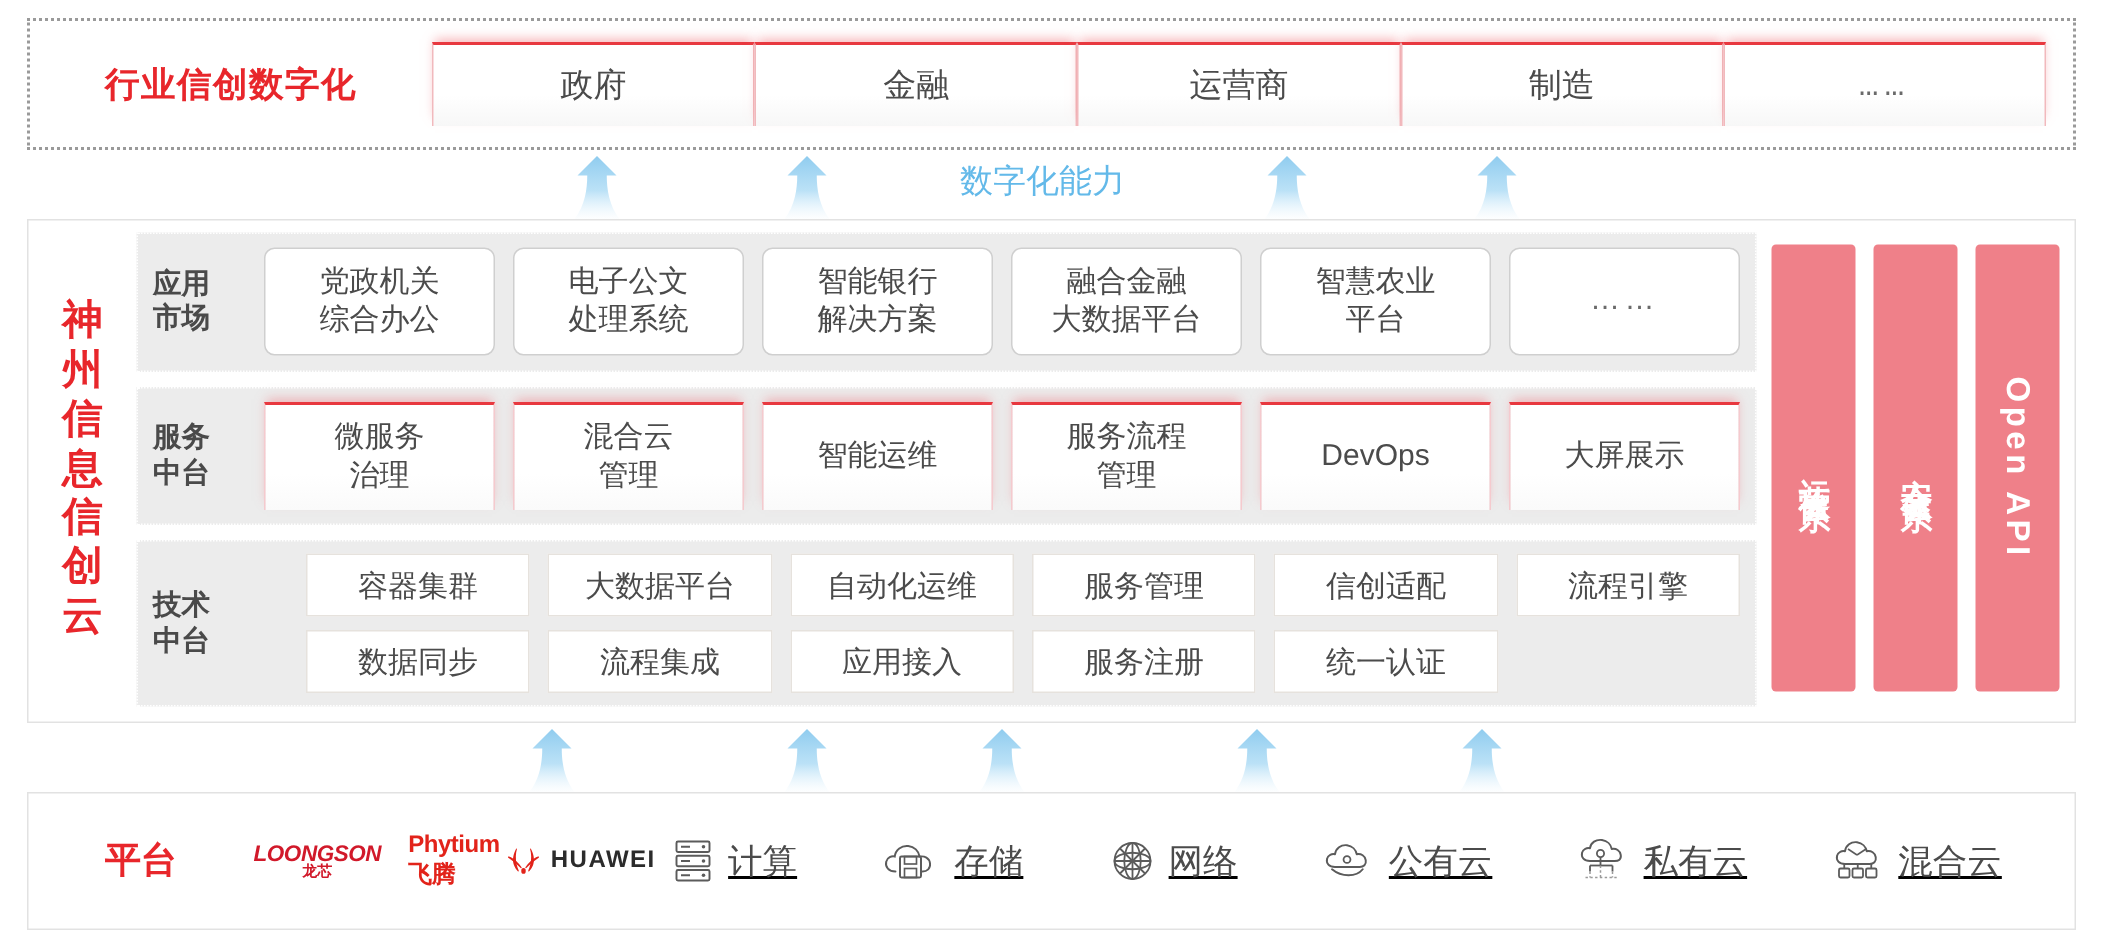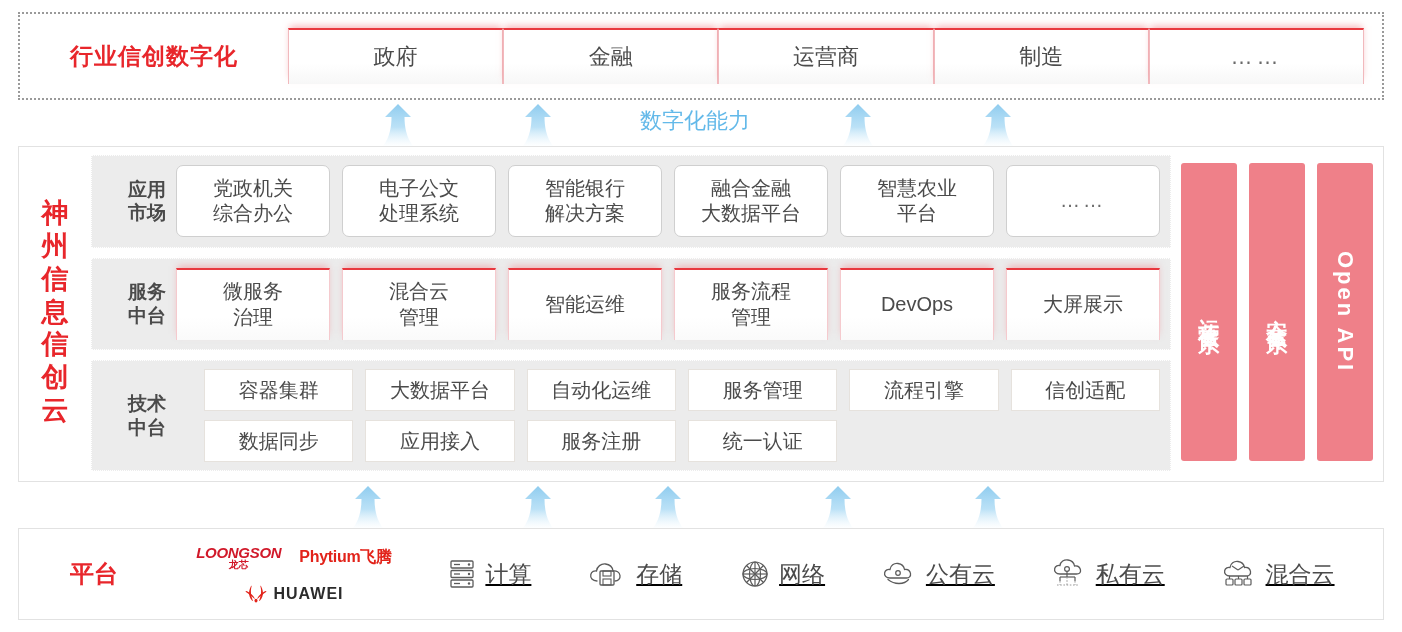--- a/index.html
+++ b/index.html
@@ -21,21 +21,21 @@
   }
   .industry-title {
     width: 268px;
     text-align: center;
     color: #E8262B;
     font-size: 23px;
     font-weight: bold;
     letter-spacing: 1px;
   }
   .industry-cards {
-    flex: 1; display: flex; padding-right: 18px;
+    flex: 1; display: flex; padding-right: 18px; font-family: Liberation Mono, monospace;
   }
   .ind-card {
     flex: 1; height: 56px;
     position: relative;
     background: linear-gradient(to bottom, #ffffff 0%, #ffffff 62%, #f7f7f7 100%);
     border-top: 2px solid #E8383F;
     border-left: 1px solid #f1b9bd;
     border-right: 1px solid #f1b9bd;
     border-bottom: none;
     display: flex; align-items: center; justify-content: center;
@@ -85,21 +85,21 @@
 
   .band {
     background: #ECECEC;
     border: 1px dotted #ffffff;
     display: flex; align-items: center;
     padding: 8px 10px;
     gap: 10px;
   }
   .band-label {
     width: 64px; flex: none;
-    text-align: right;
+    text-align: left;
     font-size: 19px; font-weight: bold; color: #4a4a4a;
     line-height: 1.25;
   }
   .band-items { flex: 1; display: flex; gap: 12px; }
 
   
   .app-card {
     flex: 1; height: 72px;
     background: #ffffff;
     border: 1px solid #cfcfcf;
@@ -169,21 +169,21 @@
     background: #ffffff;
     display: flex; align-items: center;
   }
   .resource-title {
     width: 150px; text-align: center;
     color: #E8262B; font-size: 24px; font-weight: bold;
     line-height: 1.25;
   }
   .logos {
     width: 250px;
-    display: flex; flex-direction: column; align-items: center; gap: 15px;
+    display: flex; flex-direction: row; align-items: center; gap: 5px;
   }
   .logo-row { display: flex; align-items: center; gap: 18px; }
   .loongson { display: flex; flex-direction: column; align-items: center; line-height: 1; }
   .loongson .l1 {
     font-size: 15px; font-weight: bold; color: #D1192A;
     font-style: italic; letter-spacing: -0.3px;
   }
   .loongson .l2 { font-size: 10px; color: #D1192A; font-weight: bold; }
   .phytium {
     font-size: 16px; font-weight: bold; color: #E2231A; letter-spacing: -0.3px;
@@ -364,23 +364,24 @@
         <div class="band" style="height:112px;">
           <div class="band-label">
             <div>技术</div>
             <div>中台</div>
           </div>
           <div class="tech-grid">
             <div class="tech-card">容器集群</div>
             <div class="tech-card">大数据平台</div>
             <div class="tech-card">自动化运维</div>
             <div class="tech-card">服务管理</div>
+            <div class="tech-card">信创适配</div>
             <div class="tech-card">流程引擎</div>
-            <div class="tech-card">信创适配</div>
             <div class="tech-card">数据同步</div>
+            <div class="tech-card">流程集成</div>
             <div class="tech-card">应用接入</div>
             <div class="tech-card">服务注册</div>
             <div class="tech-card">统一认证</div>
           </div>
         </div>
 
       </div>
 
       <div class="pillars">
         <div class="pillar">

